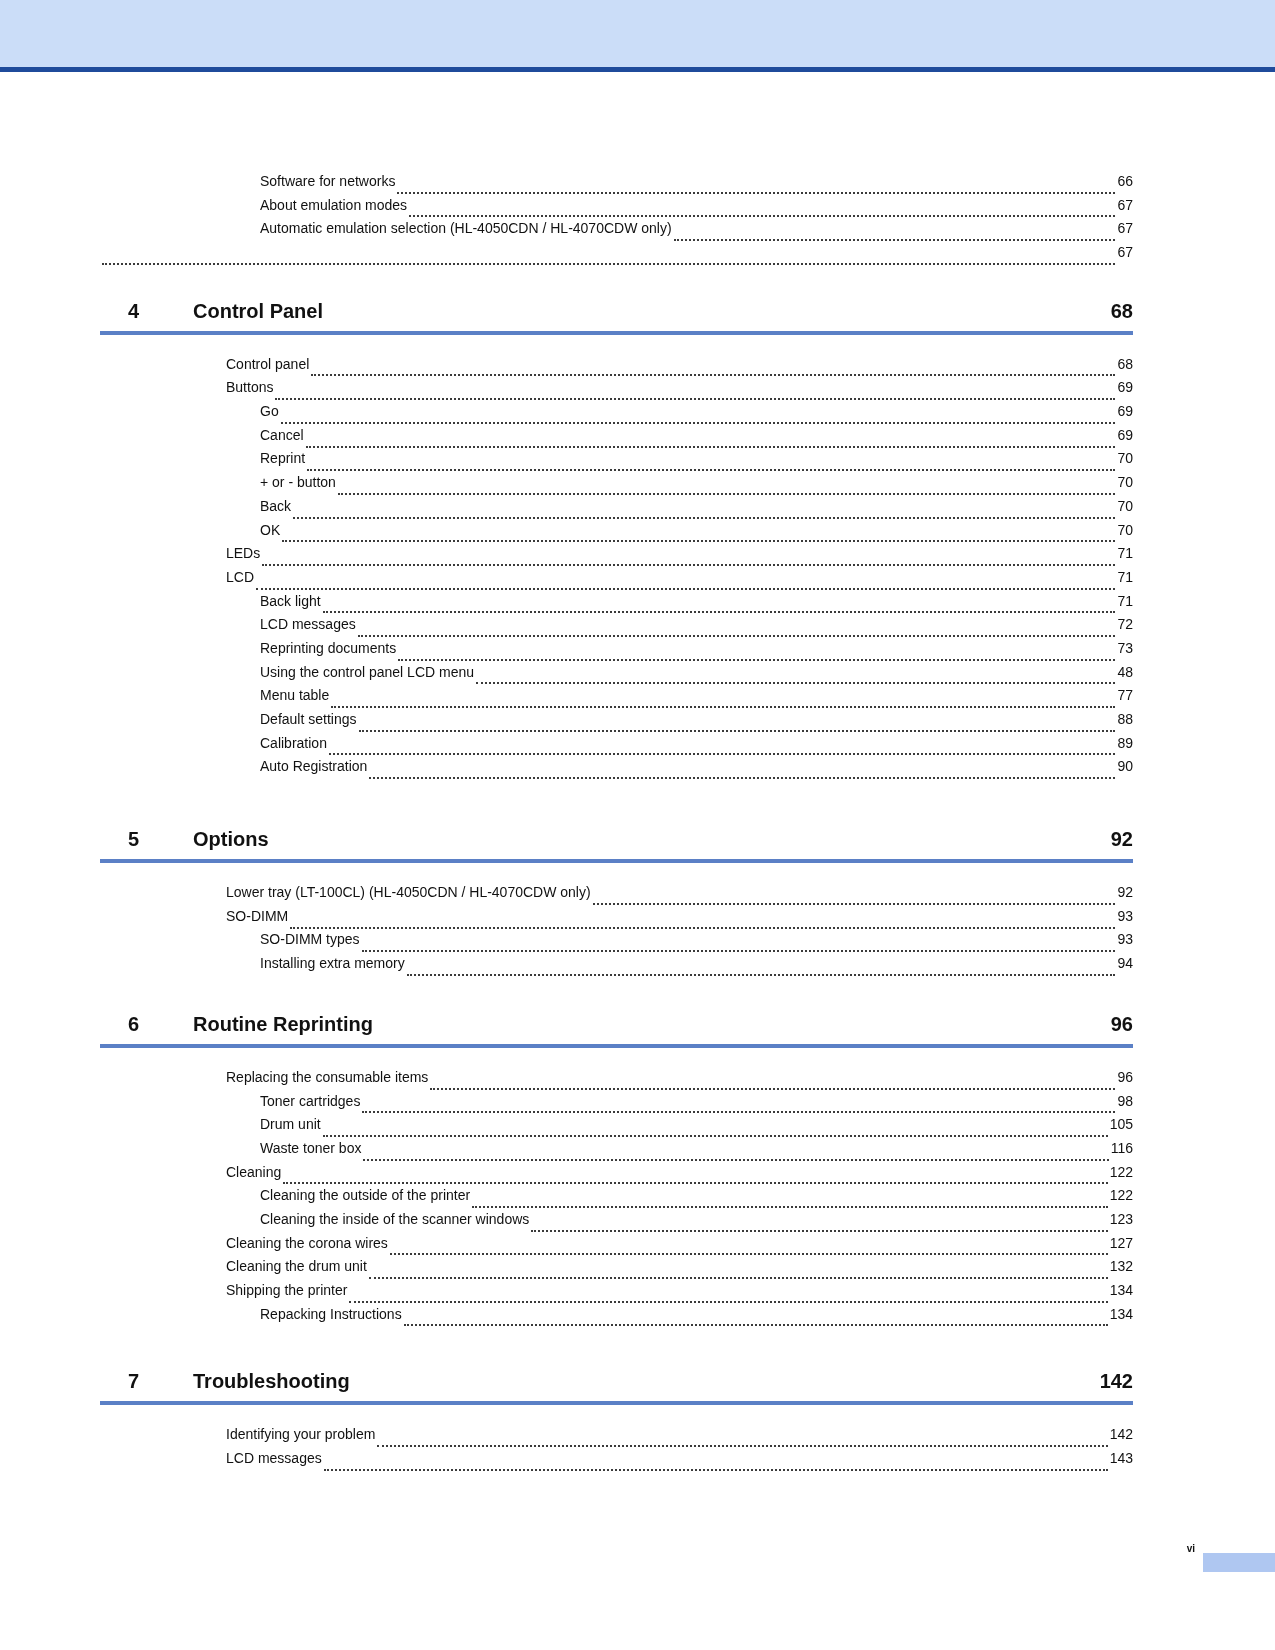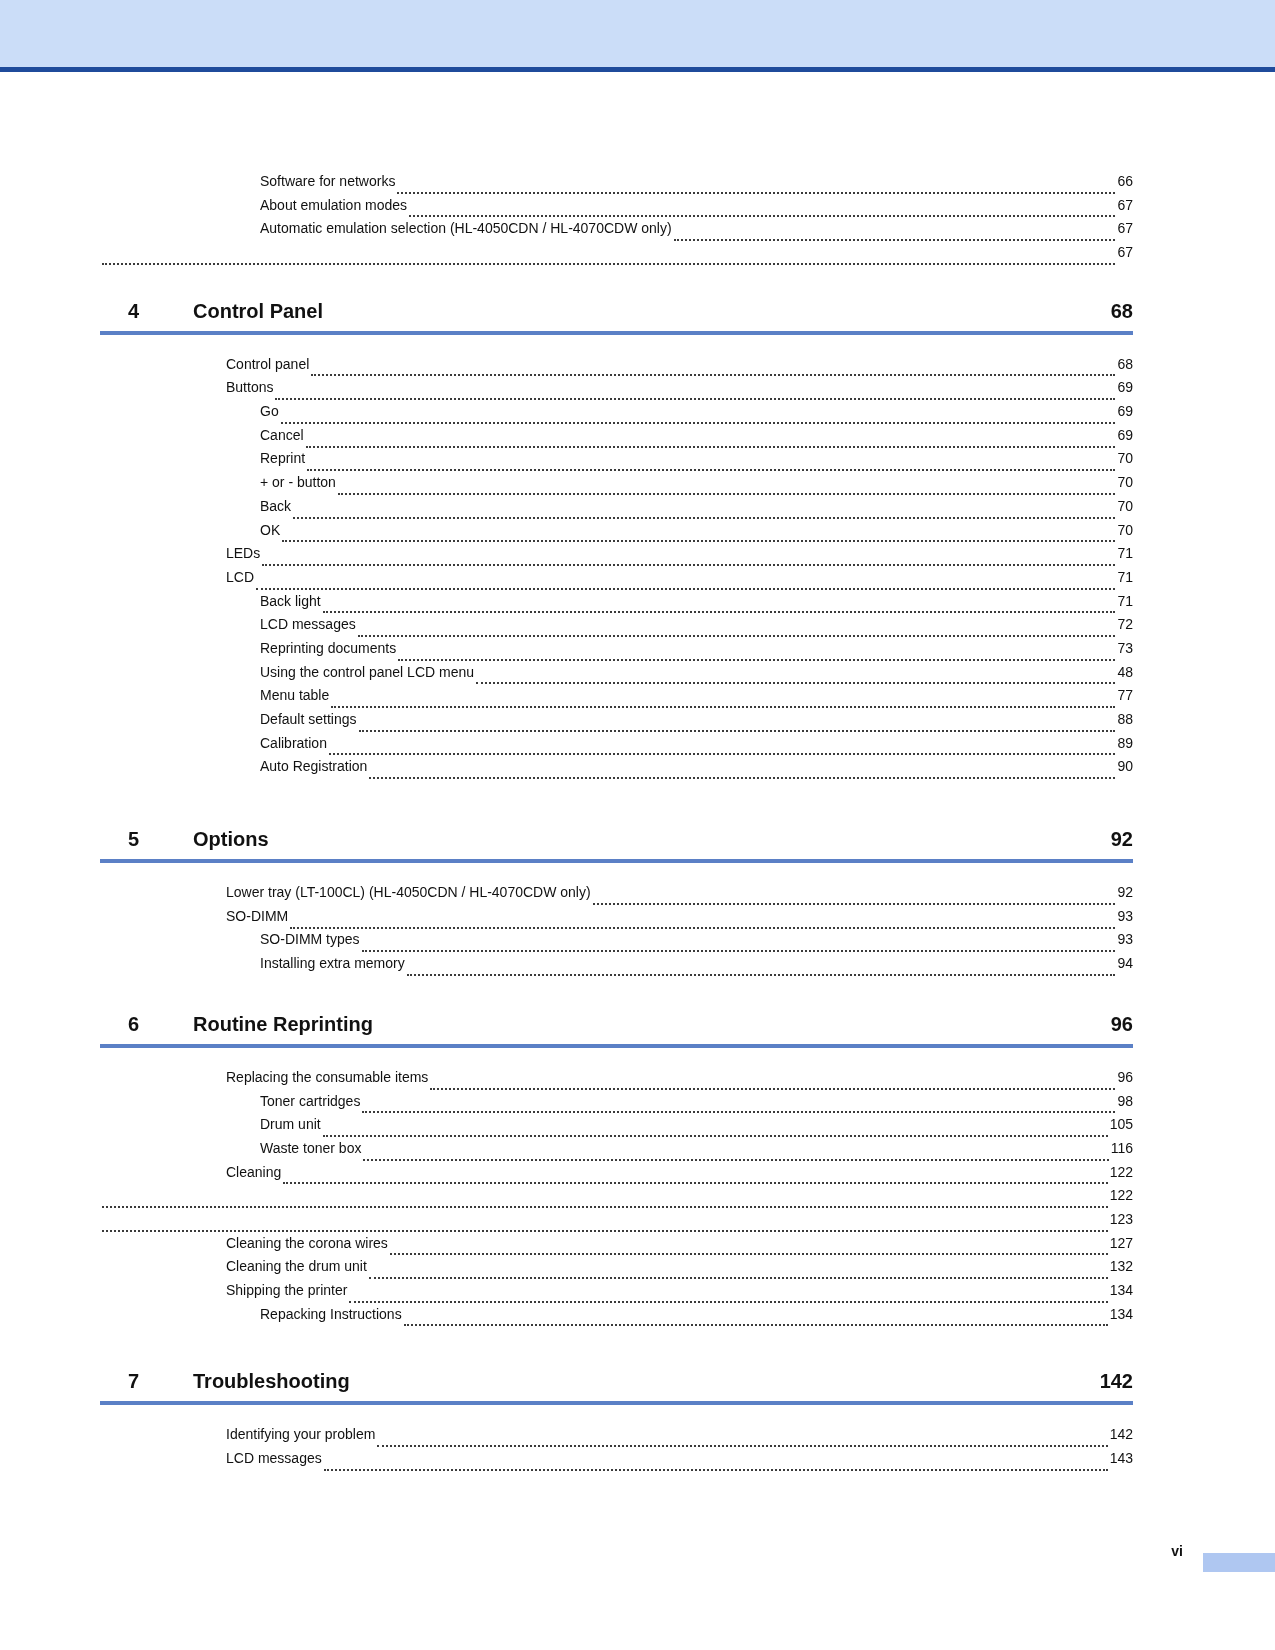--- a/index.html
+++ b/index.html
@@ -61,22 +61,22 @@
   .section-heading .chap-title{flex:1;}
   .section-heading .chap-page{flex:none;}
   .mt-s4{margin-top:33px;}
   .mt-s5{margin-top:47px;}
   .mt-s6{margin-top:35px;}
   .mt-s7{margin-top:42px;}
   .entries{margin-top:18px;}
   .footer-page-label{
     position:absolute;
     top:1543px;
-    right:92px;
-    font-size:14px;
+    right:80px;
+    font-size:10px;
     font-weight:bold;
   }
   .footer-accent-bar{
     position:absolute;
     top:1553px;
     right:0;
     width:72px;
     height:19px;
     background:var(--footerbar);
   }
@@ -258,24 +258,26 @@
           <span class="toc-label lvl2">Waste toner box</span>
           <span class="toc-leader"></span>
           <span class="toc-page">116</span>
         </div>
         <div class="toc-row">
           <span class="toc-label lvl1">Cleaning</span>
           <span class="toc-leader"></span>
           <span class="toc-page">122</span>
         </div>
         <div class="toc-row">
+          <span class="toc-label lvl2">Cleaning the outside of the printer</span>
           <span class="toc-leader"></span>
           <span class="toc-page">122</span>
         </div>
         <div class="toc-row">
+          <span class="toc-label lvl2">Cleaning the inside of the scanner windows</span>
           <span class="toc-leader"></span>
           <span class="toc-page">123</span>
         </div>
         <div class="toc-row">
           <span class="toc-label lvl1">Cleaning the corona wires</span>
           <span class="toc-leader"></span>
           <span class="toc-page">127</span>
         </div>
         <div class="toc-row">
           <span class="toc-label lvl1">Cleaning the drum unit</span>

